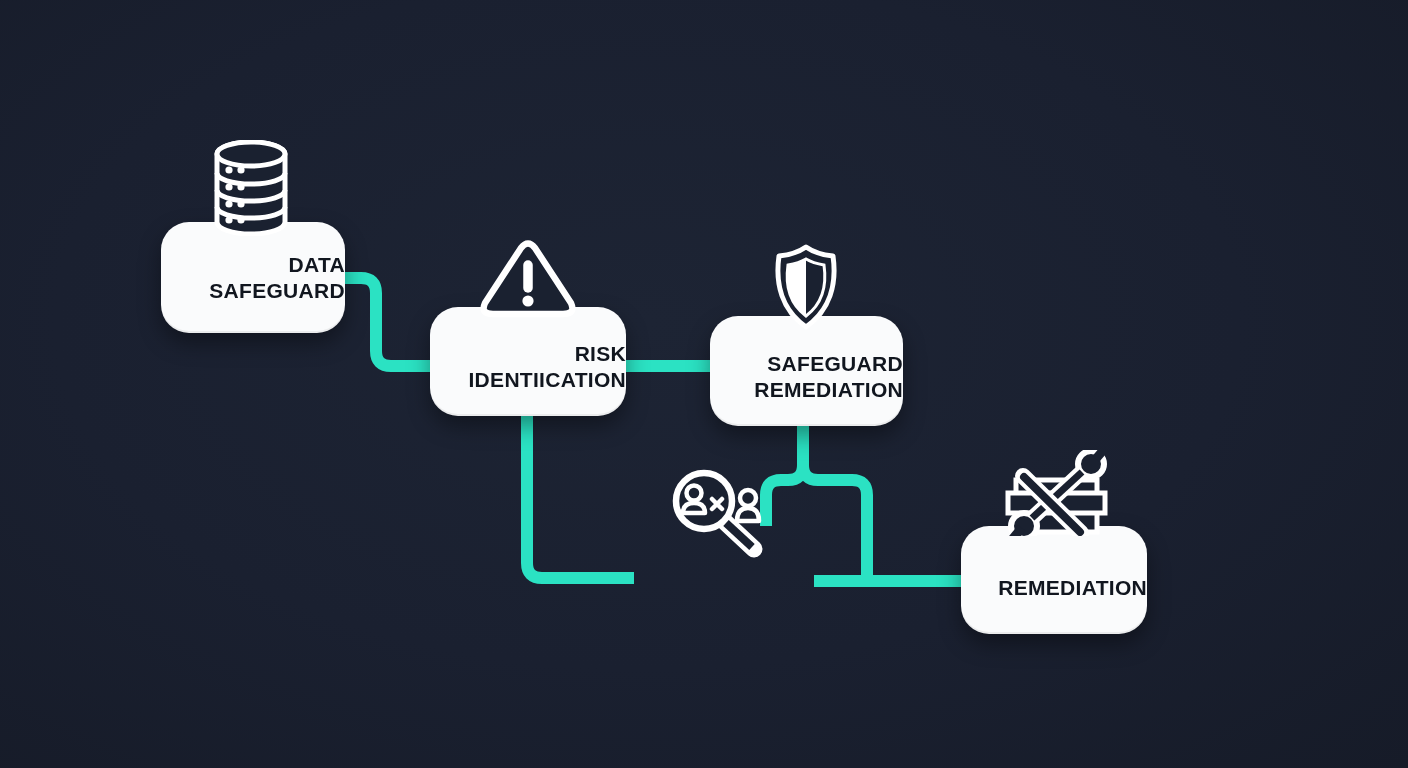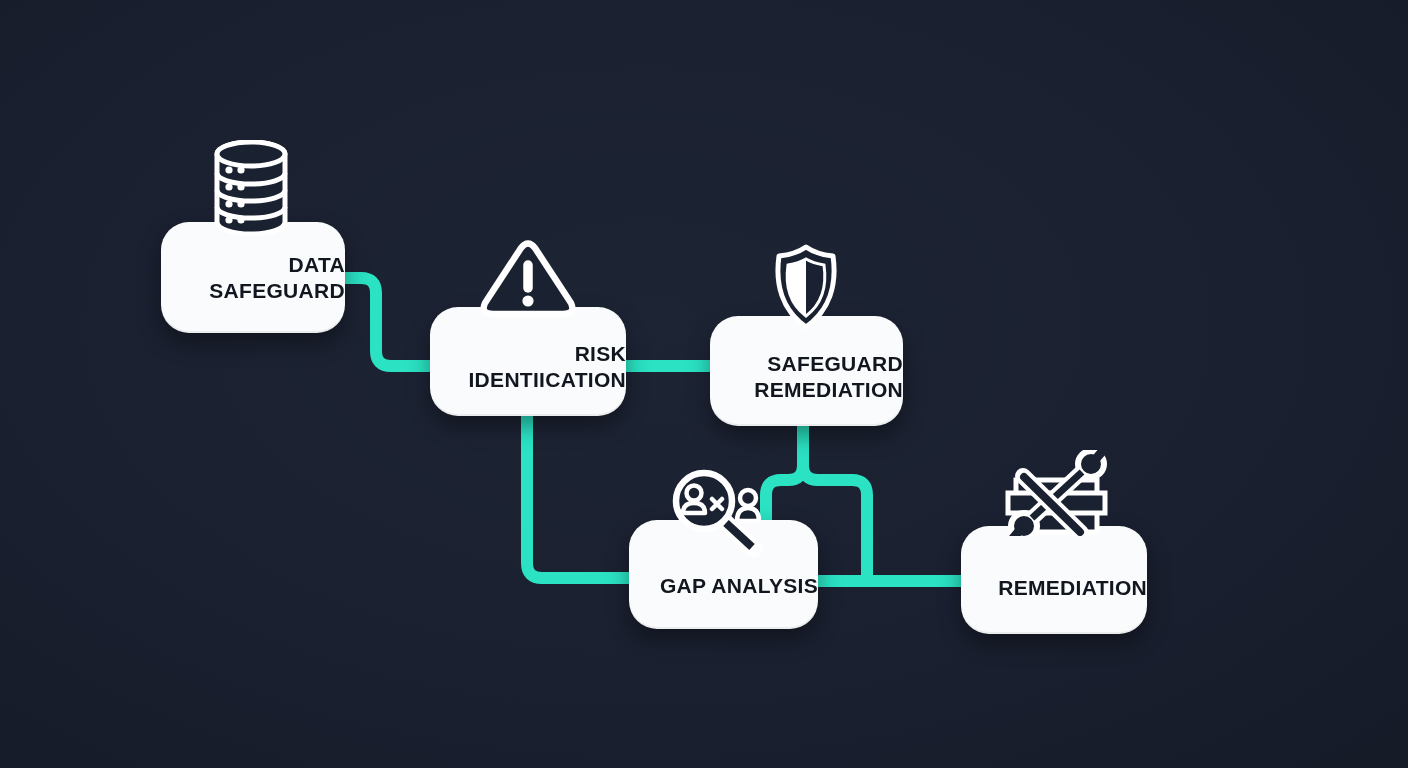--- a/index.html
+++ b/index.html
@@ -56,23 +56,20 @@
   <div class="node" id="node-risk-identification">
     <span class="ln">RISK</span>
     <span class="ln">IDENTIICATION</span>
   </div>
 
   <div class="node" id="node-safeguard-evaluation">
     <span class="ln">SAFEGUARD</span>
     <span class="ln">REMEDIATION</span>
   </div>
 
-  <div class="node" id="node-gap-analysis">
-    <span class="ln">GAP ANALYSIS</span>
-  </div>
 
   <div class="node" id="node-remediation">
     <span class="ln">REMEDIATION</span>
   </div>
 
   <svg class="icon" id="icon-database" width="86" height="96" viewBox="0 0 86 96">
     <path d="M9 14 A34 12 0 0 1 77 14 L77 82 A34 12 0 0 1 9 82 Z" fill="#1A2130" stroke="#fff" stroke-width="5"></path>
     <ellipse cx="43" cy="14" rx="34" ry="12" fill="#1A2130" stroke="#fff" stroke-width="5"></ellipse>
     <path d="M9 33 A34 11 0 0 0 77 33" stroke="#fff" stroke-width="5" fill="none"></path>
     <path d="M9 50 A34 11 0 0 0 77 50" stroke="#fff" stroke-width="5" fill="none"></path>

